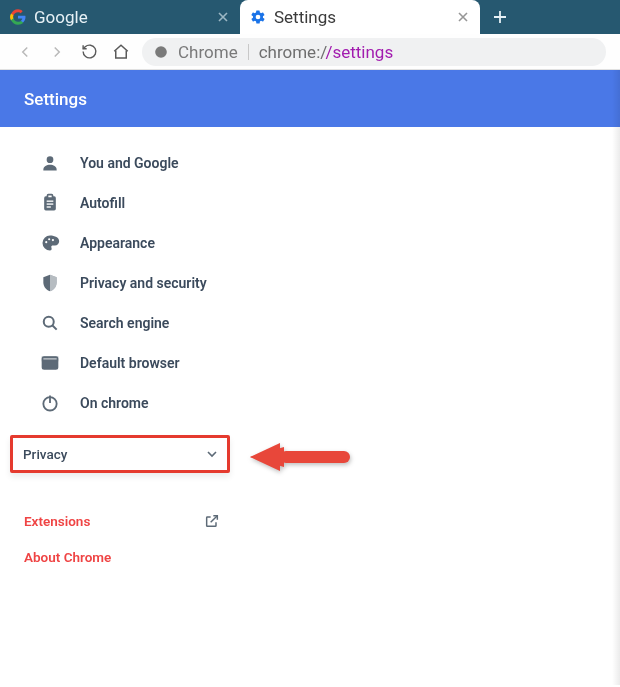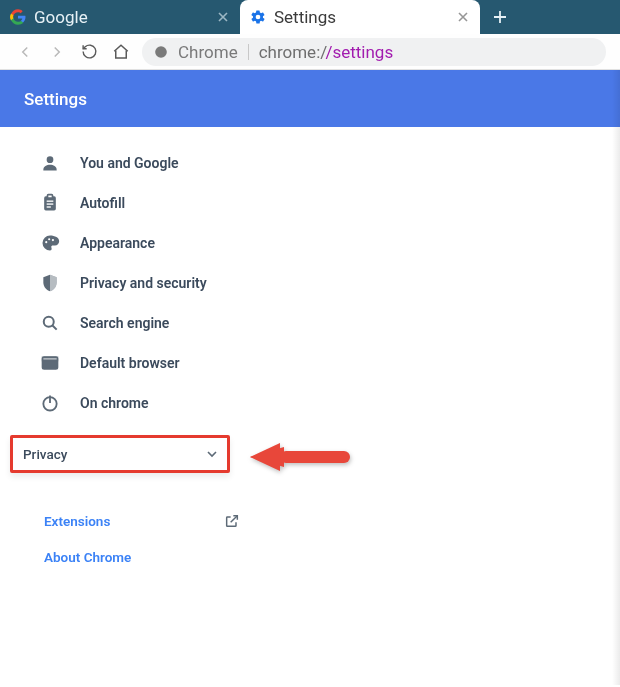--- a/index.html
+++ b/index.html
@@ -39,21 +39,21 @@
   .item { display:flex; align-items:center; gap:20px; height:40px; padding-left:40px; font-size:14px; color:#3b4a5c; font-weight:600; cursor:pointer; }
   .item .icn { width:20px; height:20px; color:#5d6a77; display:flex; align-items:center; justify-content:center; }
 
   
   .advanced-wrap { position:relative; margin:12px 10px 0 10px; }
   .advanced-box { border:3px solid #e53a2e; border-radius:2px; padding:8px 10px; display:flex; align-items:center; justify-content:space-between; font-size:13.5px; color:#3b4a5c; font-weight:500; cursor:pointer; background:#fff; box-shadow: 0 4px 6px rgba(0,0,0,0.08); width:220px; }
   .arrow-annot { position:absolute; left:240px; top:4px; filter: drop-shadow(1px 2px 2px rgba(0,0,0,.25)); }
 
   
   .secondary { padding-top:30px; }
-  .sec-item { display:flex; align-items:center; justify-content:space-between; width:230px; padding:10px 10px 10px 24px; font-size:13.5px; color:#3b82f6; font-weight:600; cursor:pointer;margin-left:20px; }
+  .sec-item { display:flex; align-items:center; justify-content:space-between; width:230px; padding:10px 10px 10px 24px; font-size:13.5px; color:#ef4444; font-weight:600; cursor:pointer; }
 
   
   .right-edge { position:absolute; top:70px; right:0; width:8px; height:615px; background: linear-gradient(to left, rgba(0,0,0,0.08), rgba(0,0,0,0)); pointer-events:none; }
 
   svg { display:block; }
 </style>
 </head>
 <body>
 
 <div class="tab-strip">

